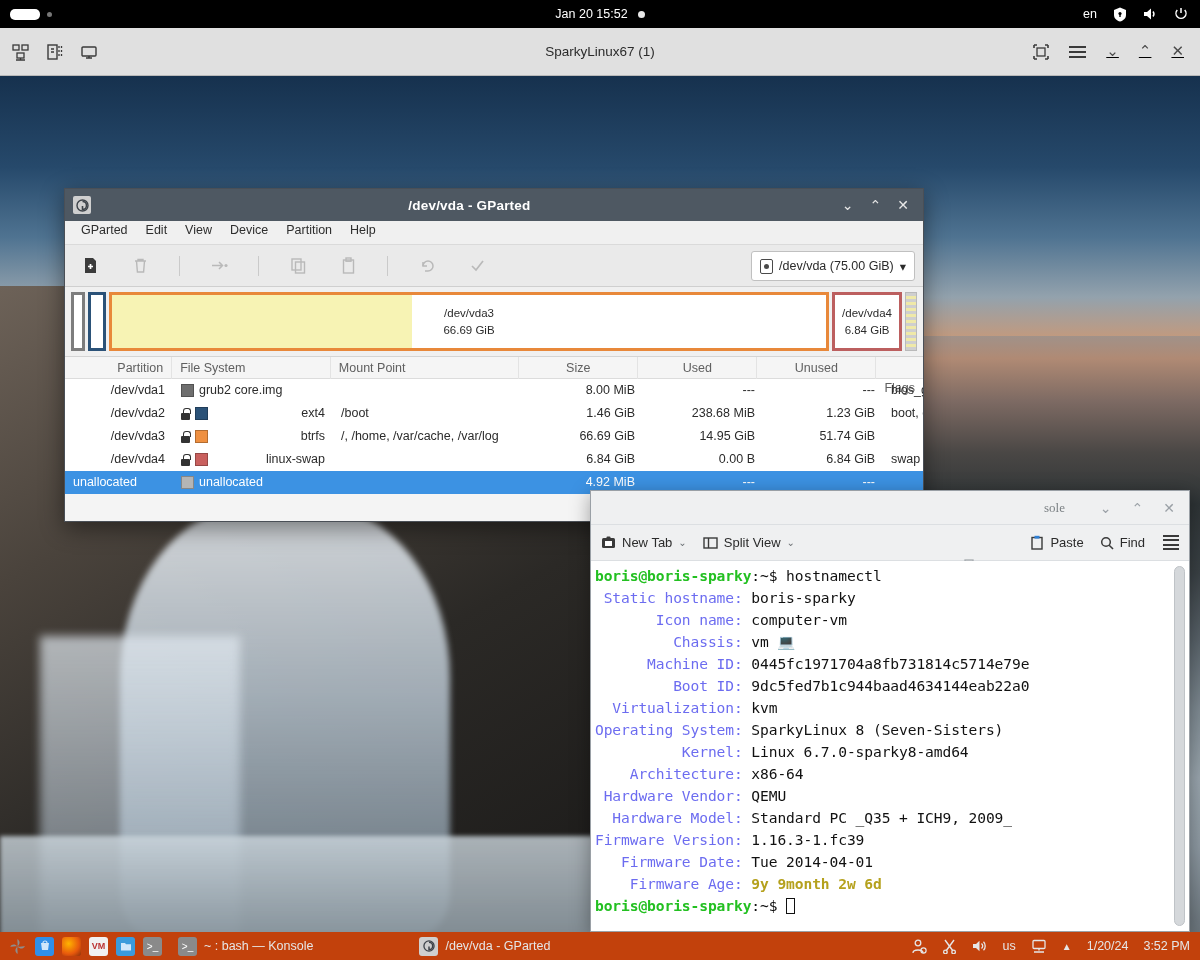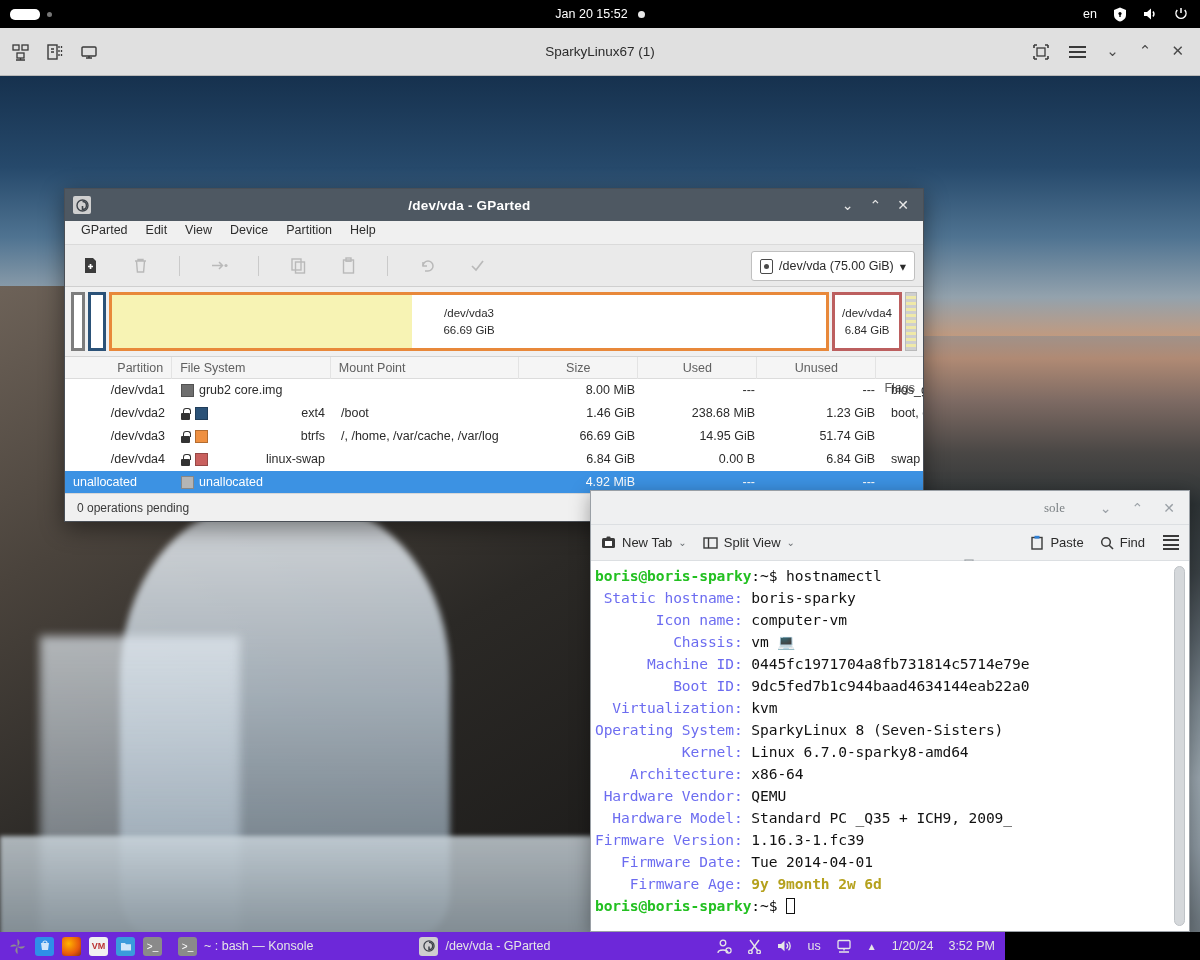--- a/index.html
+++ b/index.html
@@ -70,21 +70,21 @@
   .tp-rec { width:7px; height:7px; border-radius:50%; background:#e8e8e8; }
   .tp-right {
     margin-left:auto; display:flex; gap:16px; padding-right:12px;
   }
   .tp-right svg { display:block; }
 
   
   .wm-bar {
     position:absolute; left:0; top:28px; width:1200px; height:48px;
     background:#e0e0e0; border-bottom:1px solid #b9b9b9;
-    display:flex; align-items:center;
+    display:flex; align-items:center;text-decoration:underline;
   }
   .wm-left { display:flex; align-items:center; gap:16px; padding-left:12px; }
   .wm-title {
     position:absolute; left:0; right:0; text-align:center;
     font-size:13.5px; color:#2b2b2b; pointer-events:none;
   }
   .wm-right { margin-left:auto; display:flex; align-items:center; gap:20px; padding-right:16px; }
   .wm-icon { color:#3a3a3a; display:flex; align-items:center; justify-content:center; }
   .hamb { width:17px; }
   .hamb i { display:block; height:2px; background:#3a3a3a; margin:3px 0; }
@@ -214,22 +214,22 @@
   }
   .k-thumb { width:11px; height:100%; background:#d5d8db; border:1px solid #bfc3c7; border-radius:6px; }
   .t-green { color:#23c021; font-weight:bold; }
   .t-blue  { color:#6c6cf0; }
   .t-dark  { color:#111; }
   .t-yellow{ color:#b5a11d; font-weight:bold; }
   .cursor { display:inline-block; width:9px; height:16px; border:1.5px solid #111; vertical-align:-3px; }
 
   
   .taskbar {
-    position:absolute; left:0; bottom:0; width:1005px; height:28px;
-    background:#6d28d9; display:flex; align-items:center; color:#e6e6e6; font-size:12.5px;
+    position:absolute; left:0; bottom:0; width:1200px; height:28px;
+    background:#c2410c; display:flex; align-items:center; color:#e6e6e6; font-size:12.5px;
   }
   .tsk-launchers { display:flex; align-items:center; gap:8px; padding-left:8px; }
   .l-ico { width:19px; height:19px; border-radius:3px; display:flex; align-items:center; justify-content:center; font-size:11px; }
   .tsk-win { display:flex; align-items:center; gap:7px; margin-left:10px; padding:0 6px; }
   .tsk-win2 { display:flex; align-items:center; gap:7px; margin-left:100px; }
   .tsk-right { margin-left:auto; display:flex; align-items:center; gap:15px; padding-right:10px; }
   .tsk-ico svg { display:block; }
 </style>
 </head>
 <body>
@@ -489,23 +489,20 @@
           <span class="fs-name" style="text-align:left">unallocated</span>
         </div>
         <div class="c-mnt"></div>
         <div class="c-size">4.92 MiB</div>
         <div class="c-used">---</div>
         <div class="c-unus">---</div>
         <div class="c-flag"></div>
       </div>
     </div>
 
-    <div class="gp-status">
-      <span>0 operations pending</span>
-    </div>
   </div>
 
   <div class="konsole">
     <div class="k-title">
       <div class="k-title-text" style="text-align:right;padding-right:120px">sole</div>
       <div class="k-wbtns">
         <span>⌄</span>
         <span>⌃</span>
         <span>✕</span>
       </div>

